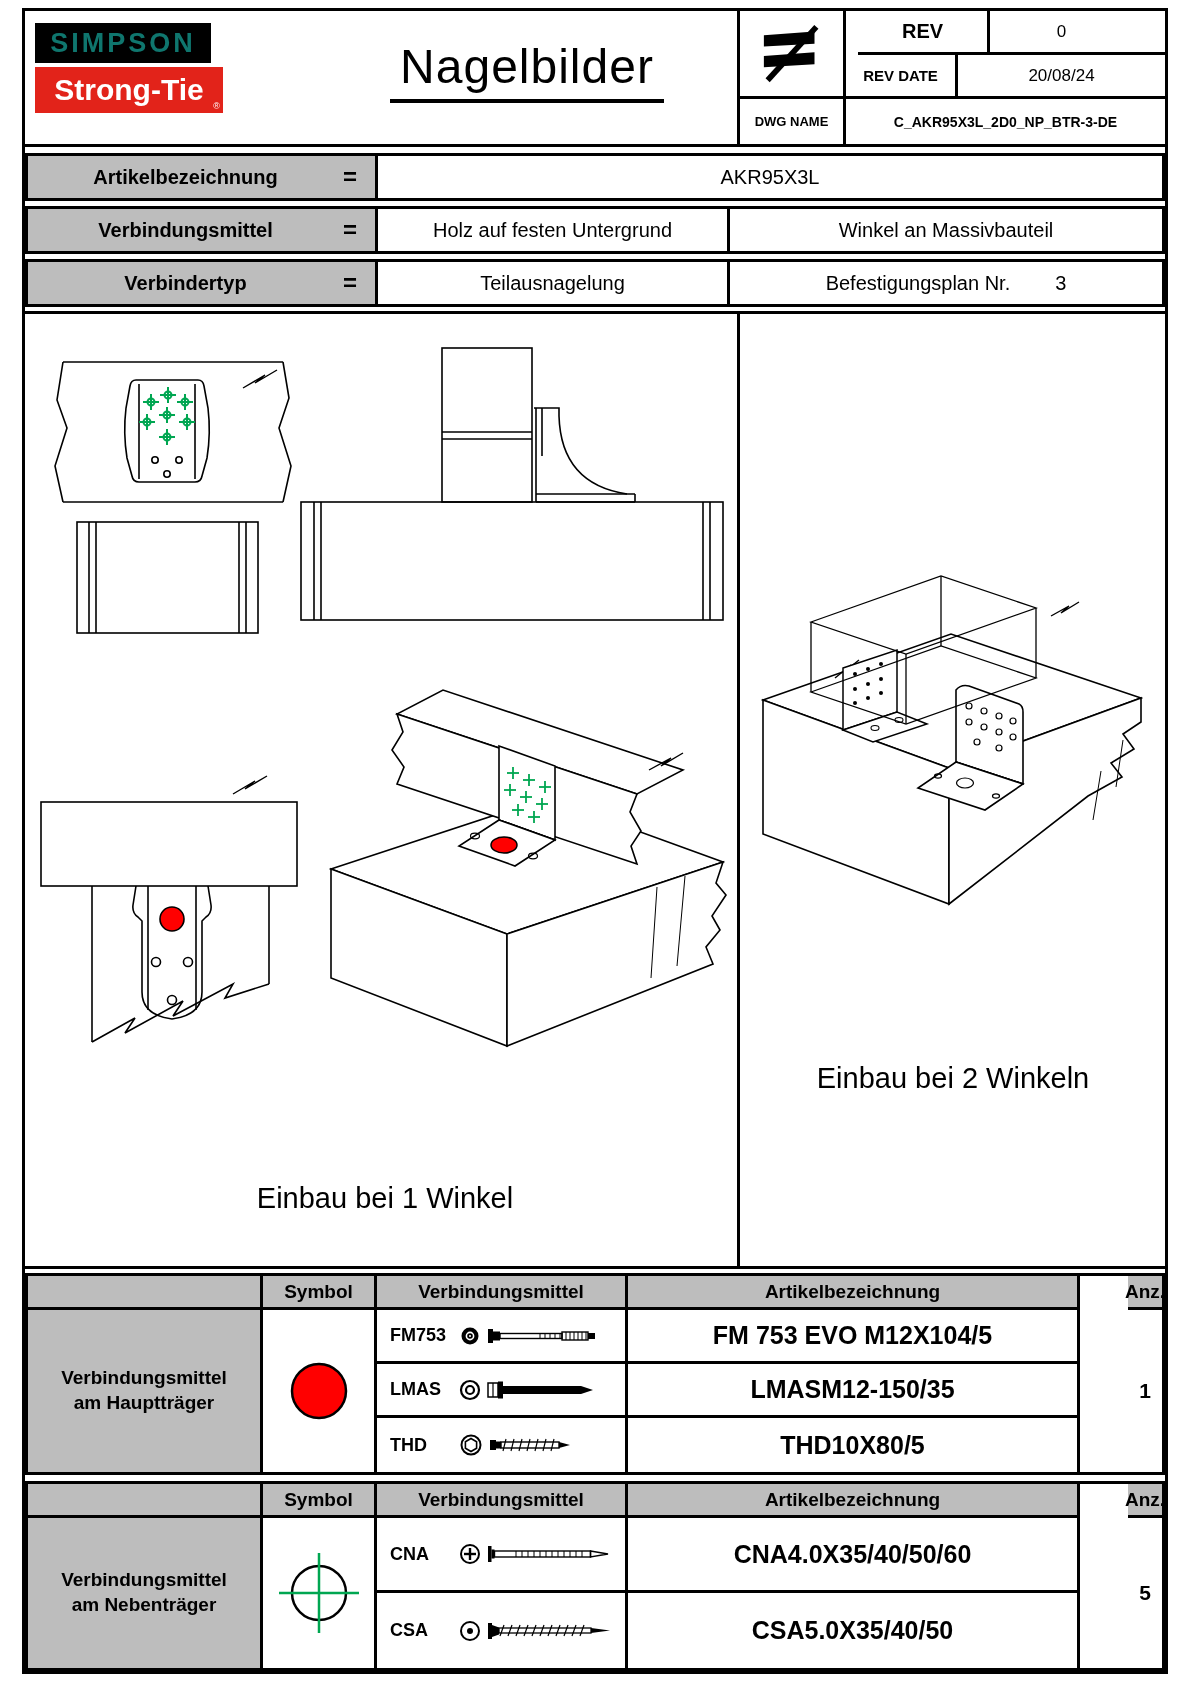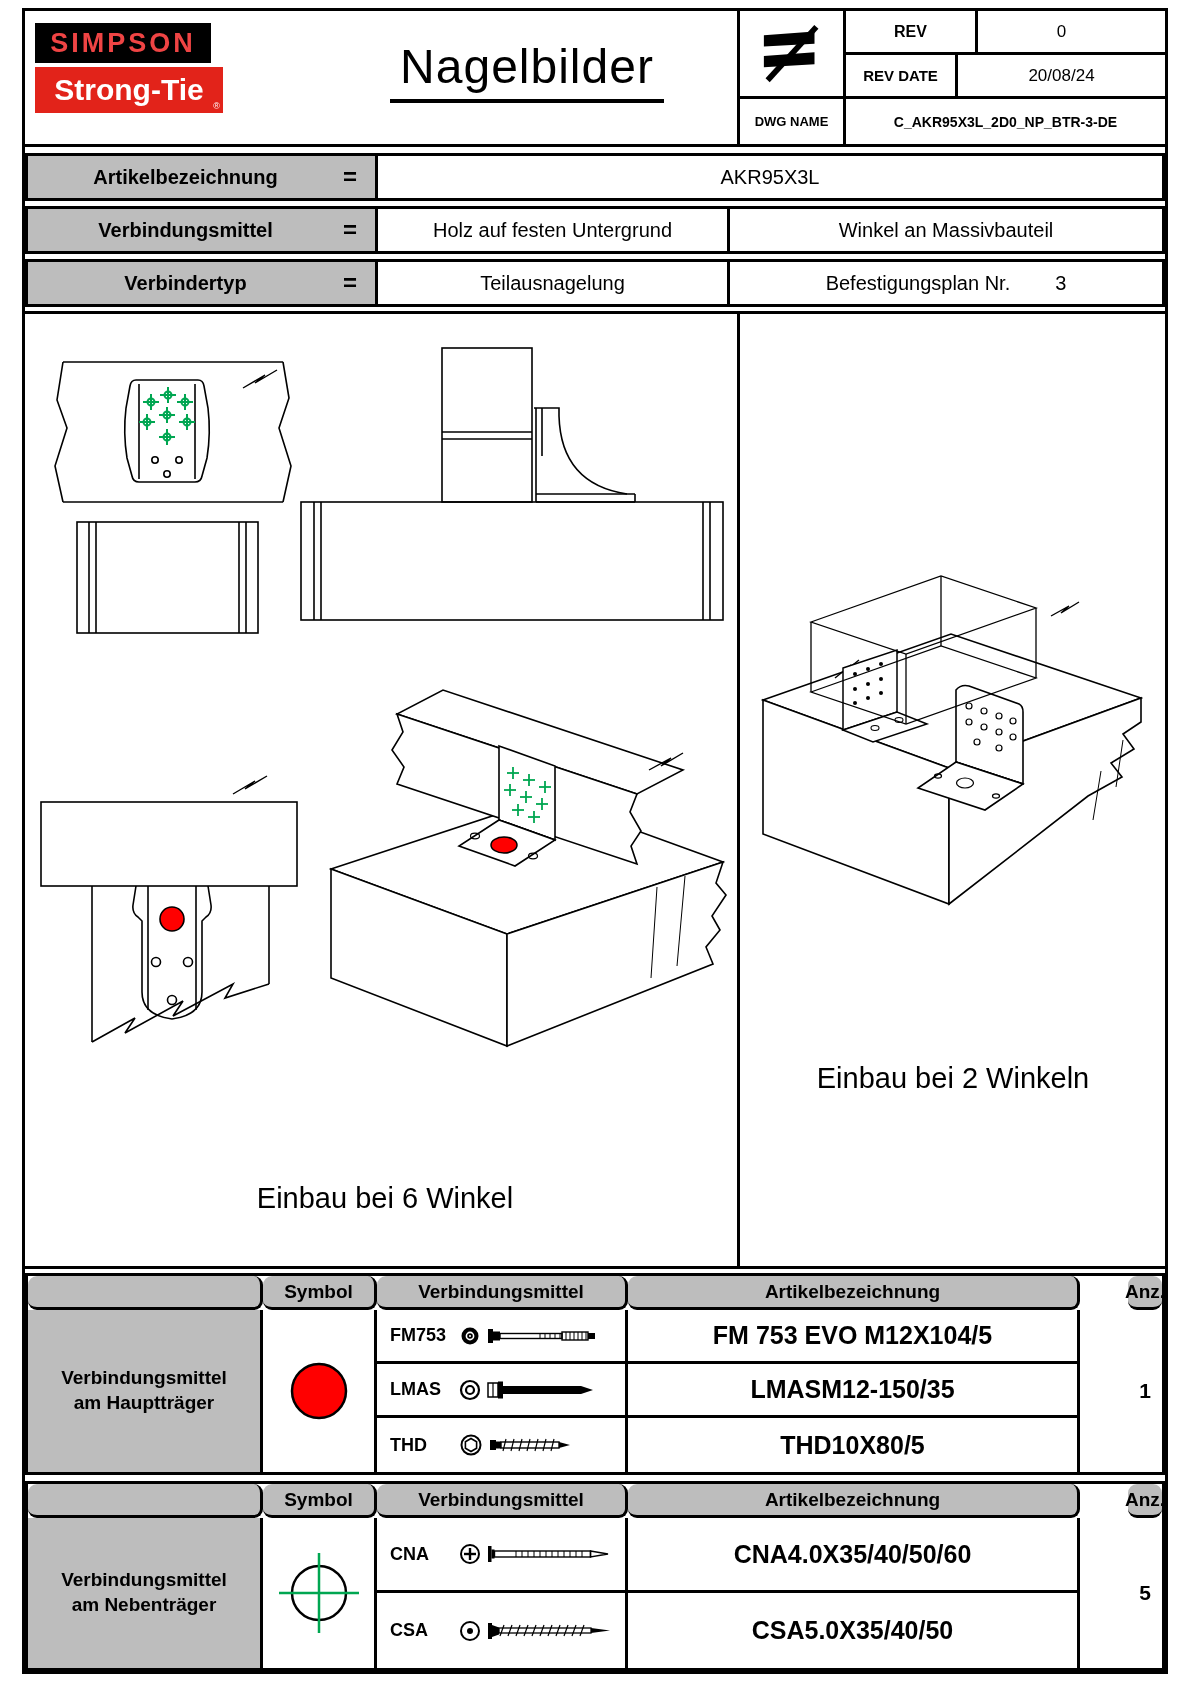--- a/index.html
+++ b/index.html
@@ -4,38 +4,38 @@
 <style>
   html,body{margin:0;padding:0;background:#fff;}
   body{width:1190px;height:1682px;position:relative;overflow:hidden;
        font-family:"Liberation Sans","DejaVu Sans",sans-serif;color:#000;}
   .frame{position:absolute;left:22px;top:8px;width:1146px;height:1666px;
          border:3px solid #000;box-sizing:border-box;}
   
   .header{position:absolute;left:0;top:0;width:1140px;height:136px;
           border-bottom:3px solid #000;box-sizing:border-box;}
   .logo{position:absolute;left:10px;top:12px;}
-  .logo-black{width:176px;height:40px;background:#000;color:#ef4444;display:flex;
+  .logo-black{width:176px;height:40px;background:#000;color:#0f766e;display:flex;
               align-items:center;justify-content:center;font-weight:bold;
               font-size:27px;letter-spacing:3px;}
   .logo-red{width:188px;height:46px;background:#e2231a;color:#fff;margin-top:4px;
             display:flex;align-items:center;justify-content:center;font-weight:bold;
             font-size:30px;position:relative;}
   .logo-red .reg{position:absolute;right:3px;bottom:2px;font-size:9px;font-weight:normal;}
   .title-wrap{position:absolute;left:292px;top:28px;width:420px;text-align:center;}
   .title{display:inline-block;font-size:48px;border-bottom:4px solid #000;
          padding:0 10px 5px;letter-spacing:1px;}
   .rev-block{position:absolute;left:712px;top:0;width:428px;height:133px;
              border-left:3px solid #000;box-sizing:border-box;}
   .hcell{position:absolute;display:flex;align-items:center;justify-content:center;
          box-sizing:border-box;}
   .sym-cell{left:0;top:0;width:106px;height:88px;border-right:3px solid #000;
             border-bottom:3px solid #000;}
-  .rev-label{left:106px;top:0;width:132px;height:44px;border-right:3px solid #000;
-             border-bottom:3px solid #000;font-weight:bold;font-size:16px;}
+  .rev-label{left:118px;top:0;width:132px;height:44px;border-right:3px solid #000;
+             border-bottom:3px solid #000;font-weight:bold;font-size:20px;}
   .rev-value{left:218px;top:0;width:207px;height:44px;border-bottom:3px solid #000;font-size:17px;}
   .revdate-label{left:106px;top:44px;width:112px;height:44px;border-right:3px solid #000;
                  border-bottom:3px solid #000;font-weight:bold;font-size:15px;}
   .revdate-value{left:218px;top:44px;width:207px;height:44px;border-bottom:3px solid #000;font-size:17px;}
   .dwg-label{left:0;top:88px;width:106px;height:45px;border-right:3px solid #000;
              font-weight:bold;font-size:13px;}
   .dwg-value{left:106px;top:88px;width:319px;height:45px;font-size:14px;font-weight:bold;}
   
   .info-row{position:absolute;left:0;width:1140px;height:48px;border:3px solid #000;
             box-sizing:border-box;display:flex;font-size:20px;}
@@ -56,21 +56,21 @@
   .cap1{left:30px;top:868px;width:660px;}
   .cap2{left:718px;top:748px;width:420px;}
   
   .table{position:absolute;left:0;width:1140px;display:grid;border:3px solid #000;
          box-sizing:border-box;grid-template-columns:235px 114px 251px 452px 82px;}
   .t1{top:1262px;height:202px;grid-template-rows:34px 54px 54px 54px;}
   .t2{top:1470px;height:190px;grid-template-rows:34px 75px 75px;}
   .cell{border-right:3px solid #000;border-bottom:3px solid #000;display:flex;
         align-items:center;justify-content:center;box-sizing:border-box;background:#fff;}
   .no-br{border-right:none!important;margin-left:48px;} .no-bb{border-bottom:none!important;}
-  .th{background:#bdbdbd;font-weight:bold;font-size:19px;border-radius:9px;}
+  .th{background:#bdbdbd;font-weight:bold;font-size:19px;}
   .rowhead{background:#bdbdbd;font-weight:bold;font-size:19px;flex-direction:column;
            line-height:1.3;text-align:center;}
   .fast{justify-content:flex-start;padding-left:13px;gap:4px;}
   .code{font-weight:bold;font-size:18px;width:64px;flex:none;}
   .artikel{font-weight:bold;font-size:25px;}
   .anz{font-weight:bold;font-size:21px;}
   svg{display:block;}
 </style>
 </head>
 <body>
@@ -259,21 +259,21 @@
           <line x1="209" y1="217" x2="209" y2="229"></line>
         <line x1="219" y1="230" x2="231" y2="230"></line>
           <line x1="225" y1="224" x2="225" y2="236"></line>
         <line x1="195" y1="236" x2="207" y2="236"></line>
           <line x1="201" y1="230" x2="201" y2="242"></line>
         <line x1="211" y1="243" x2="223" y2="243"></line>
           <line x1="217" y1="237" x2="217" y2="249"></line>
       </g>
     </svg>
 
-    <div class="caption cap1">Einbau bei 6 Winkel</div>
+    <div class="caption cap1">Einbau bei 1 Winkel</div>
 
     <svg class="dsvg" style="left:726px;top:258px" width="400" height="485" viewBox="0 0 400 485">
       <g stroke="#000" stroke-width="1.6" fill="#fff">
         <polygon points="12,128 200,62 390,126 198,196"></polygon>
         <polygon points="12,128 198,196 198,332 12,262"></polygon>
         <path d="M198 196 L390 126 L390 150 L372 162 L383 177 L360 191 L371 205 L337 224 L198 332 Z"></path>
       </g>
       <g stroke="#000" stroke-width="1" fill="none">
         <line x1="372" y1="168" x2="365" y2="215"></line>
         <line x1="350" y1="199" x2="342" y2="248"></line>

